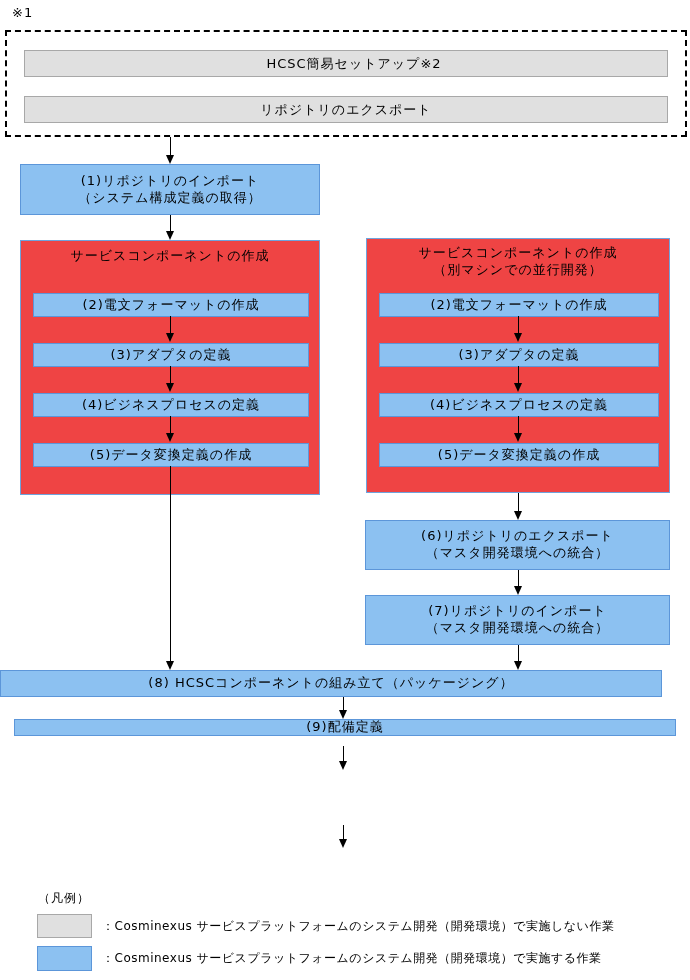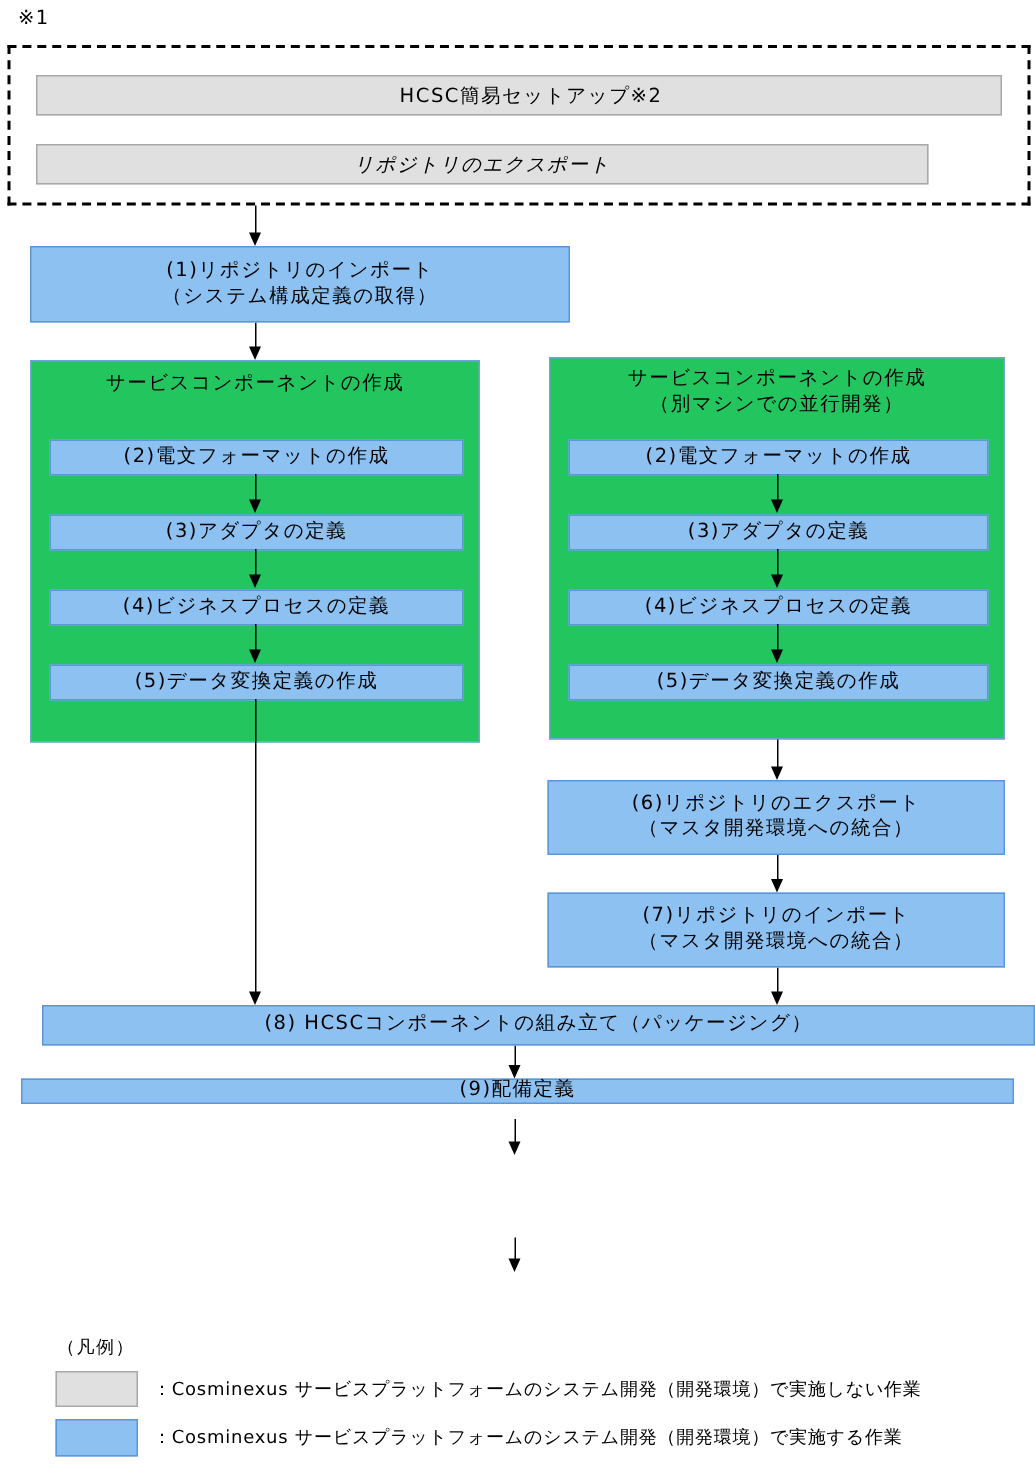--- a/index.html
+++ b/index.html
@@ -13,21 +13,21 @@
   .gray-box {
     background:#e0e0e0; border:1px solid #a8a8a8;
     display:flex; align-items:center; justify-content:center;
     font-size:13px; letter-spacing:1px;
   }
   .blue-box {
     background:#8cc1f1; border:1px solid #5c96d9;
     display:flex; flex-direction:column; align-items:center; justify-content:center;
     font-size:13px; letter-spacing:1px; text-align:center; line-height:1.3;
   }
-  .group { background:#22c55e; border:1px solid #6fa3dc; }
+  .group { background:#ef4444; border:1px solid #6fa3dc; }
   .group-title {
     position:absolute; left:0; right:0; text-align:center;
     font-size:13px; letter-spacing:1px; line-height:1.3;
   }
   .arrow { position:absolute; width:10px; }
   .arrow .shaft {
     position:absolute; left:50%; margin-left:-0.5px; top:0; bottom:8px;
     width:1px; background:#000;
   }
   .arrow .head {
@@ -45,21 +45,21 @@
 </style>
 </head>
 <body>
 
 <div class="canvas">
 
   <div class="abs note" style="left:12px; top:5px;">※1</div>
 
   <div class="abs dashed" style="left:5px; top:30px; width:682px; height:107px;">
     <div class="abs gray-box" style="left:17px; top:18px; width:644px; height:27px;padding-left:16px;">HCSC簡易セットアップ※2</div>
-    <div class="abs gray-box" style="left:17px; top:64px; width:595px; height:27px;font-style:italic;">リポジトリのエクスポート</div>
+    <div class="abs gray-box" style="left:17px; top:64px; width:644px; height:27px;">リポジトリのエクスポート</div>
   </div>
 
   <div class="abs group" style="left:20px; top:240px; width:300px; height:255px;">
     <div class="group-title" style="top:7px;">サービスコンポーネントの作成</div>
     <div class="abs blue-box" style="left:12px; top:52px; width:276px; height:24px;">(2)電文フォーマットの作成</div>
     <div class="abs blue-box" style="left:12px; top:102px; width:276px; height:24px;">(3)アダプタの定義</div>
     <div class="abs blue-box" style="left:12px; top:152px; width:276px; height:24px;">(4)ビジネスプロセスの定義</div>
     <div class="abs blue-box" style="left:12px; top:202px; width:276px; height:24px;">(5)データ変換定義の作成</div>
   </div>
 
@@ -131,35 +131,35 @@
     </div>
   <div class="arrow" style="left:338px; top:746px; height:24px;">
       <div class="shaft"></div>
       <div class="head"></div>
     </div>
   <div class="arrow" style="left:338px; top:825px; height:23px;">
       <div class="shaft"></div>
       <div class="head"></div>
     </div>
 
-  <div class="abs blue-box" style="left:20px; top:164px; width:360px; height:51px;">
+  <div class="abs blue-box" style="left:20px; top:164px; width:300px; height:51px;">
     <div>(1)リポジトリのインポート</div>
     <div>（システム構成定義の取得）</div>
   </div>
 
   <div class="abs blue-box" style="left:365px; top:520px; width:305px; height:50px;">
     <div>(6)リポジトリのエクスポート</div>
     <div>（マスタ開発環境への統合）</div>
   </div>
   <div class="abs blue-box" style="left:365px; top:595px; width:305px; height:50px;">
     <div>(7)リポジトリのインポート</div>
     <div>（マスタ開発環境への統合）</div>
   </div>
 
-  <div class="abs blue-box" style="left:28px; top:670px; width:662px; height:27px;">(8) HCSCコンポーネントの組み立て（パッケージング）</div>
+  <div class="abs blue-box" style="left:0; top:670px; width:662px; height:27px;">(8) HCSCコンポーネントの組み立て（パッケージング）</div>
   <div class="abs blue-box" style="left:14px; top:719px; width:662px; height:17px;">(9)配備定義</div>
 
   <div class="abs legend-title" style="left:38px; top:890px;">（凡例）</div>
   <div class="abs legend-row" style="left:37px; top:914px; height:24px;">
     <div class="legend-swatch gray"></div>
     <div class="legend-label">：Cosminexus サービスプラットフォームのシステム開発（開発環境）で実施しない作業</div>
   </div>
   <div class="abs legend-row" style="left:37px; top:946px; height:25px;">
     <div class="legend-swatch blue"></div>
     <div class="legend-label">：Cosminexus サービスプラットフォームのシステム開発（開発環境）で実施する作業</div>

